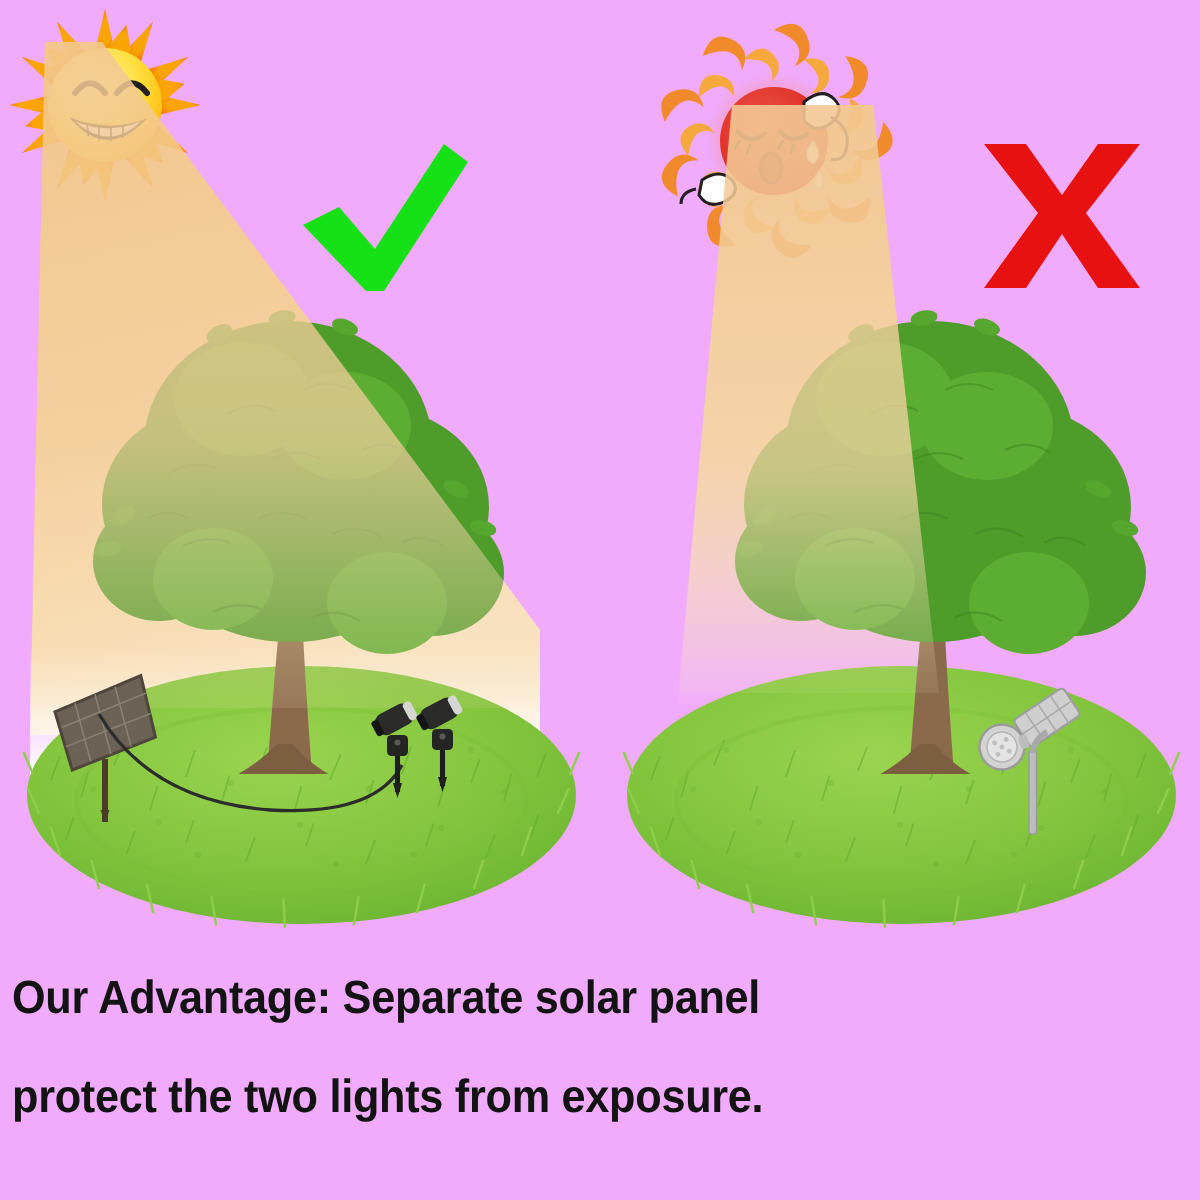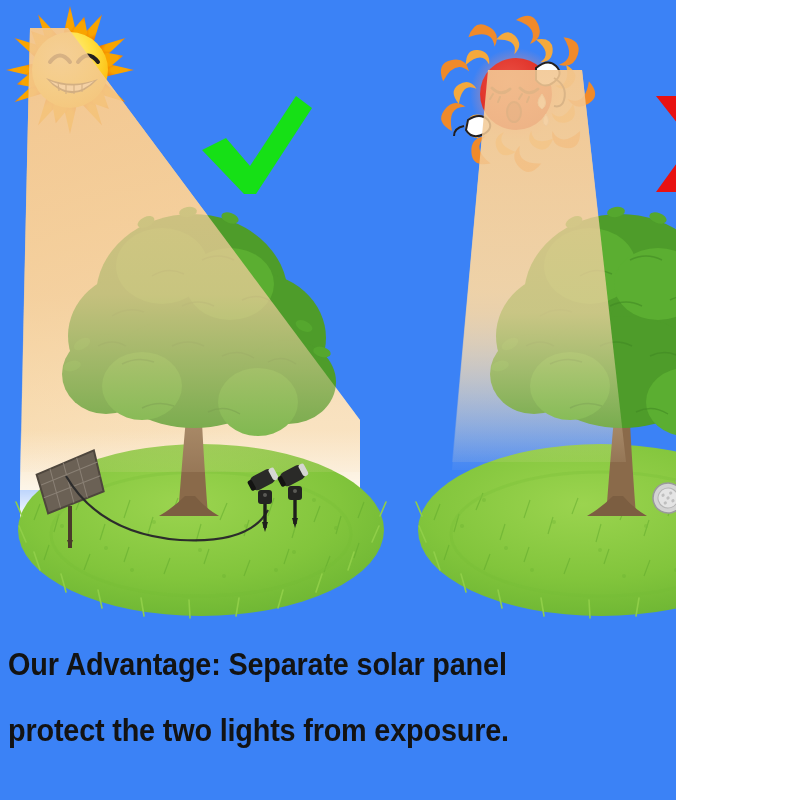--- a/index.html
+++ b/index.html
@@ -2,23 +2,23 @@
 <html><head>
 <meta charset="utf-8">
 <style>
   html, body {
     margin: 0;
     padding: 0;
     background: #ffffff;
   }
   #page {
     position: relative;
-    width: 676px;
+    width: 800px;
     height: 800px;
-    background: #3b82f6;
+    background: #f0abfc;
     overflow: hidden;
     font-family: "Liberation Sans", sans-serif;
   }
   .scene {
     position: absolute;
     top: 0;
     width: 400px;
     height: 630px;
     overflow: hidden;
   }

